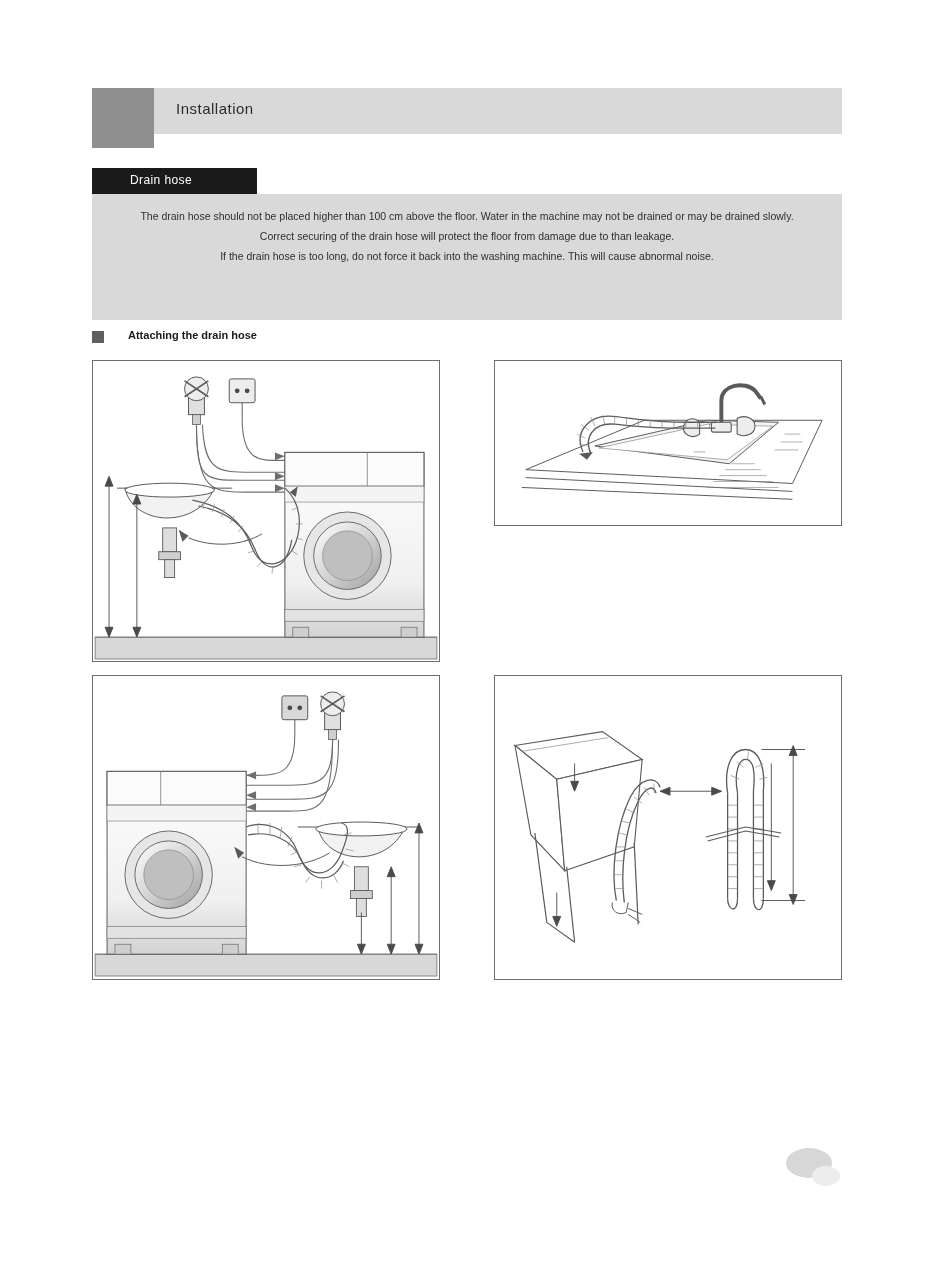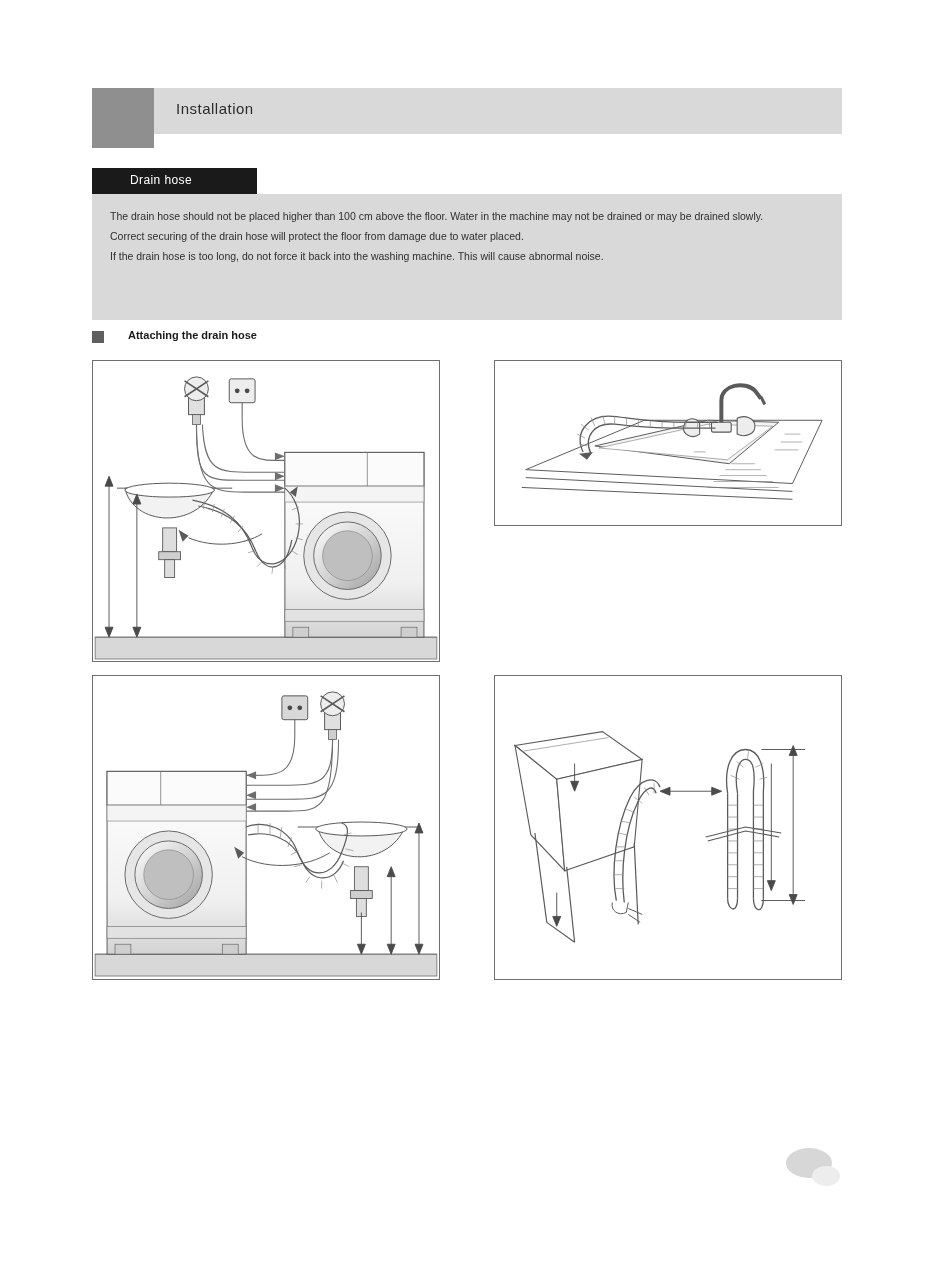--- a/index.html
+++ b/index.html
@@ -70,20 +70,21 @@
     background: #d9d9d9;
   }
   .intro-text {
     position: absolute;
     left: 110px;
     top: 208px;
     width: 714px;
     font-size: 10.5px;
     line-height: 16px;
     color: #2e2e2e;
+    text-align: center;
   }
   .intro-text p { margin: 0 0 4px 0; }
 
   
   .bullet-marker {
     position: absolute;
     left: 92px;
     top: 331px;
     width: 12px;
     height: 12px;
@@ -150,21 +151,21 @@
 <div class="page-header"></div>
 <div class="header-tab"></div>
 <div class="header-title">Installation</div>
 
 <div class="section-tab"></div>
 <div class="section-tab-label">Drain hose</div>
 
 <div class="intro-panel"></div>
 <div class="intro-text">
   <p>The drain hose should not be placed higher than 100 cm above the floor. Water in the machine may not be drained or may be drained slowly.</p>
-  <p>Correct securing of the drain hose will protect the floor from damage due to water placed.</p>
+  <p>Correct securing of the drain hose will protect the floor from damage due to than leakage.</p>
   <p>If the drain hose is too long, do not force it back into the washing machine. This will cause abnormal noise.</p>
 </div>
 
 <div class="bullet-marker"></div>
 <div class="bullet-heading">Attaching the drain hose</div>
 
 <div class="figure" id="fig-sink-right">
   <svg viewBox="0 0 348 302" xmlns="http://www.w3.org/2000/svg">
     <defs>
       <linearGradient id="drumG1" x1="0" y1="0" x2="1" y2="1">

